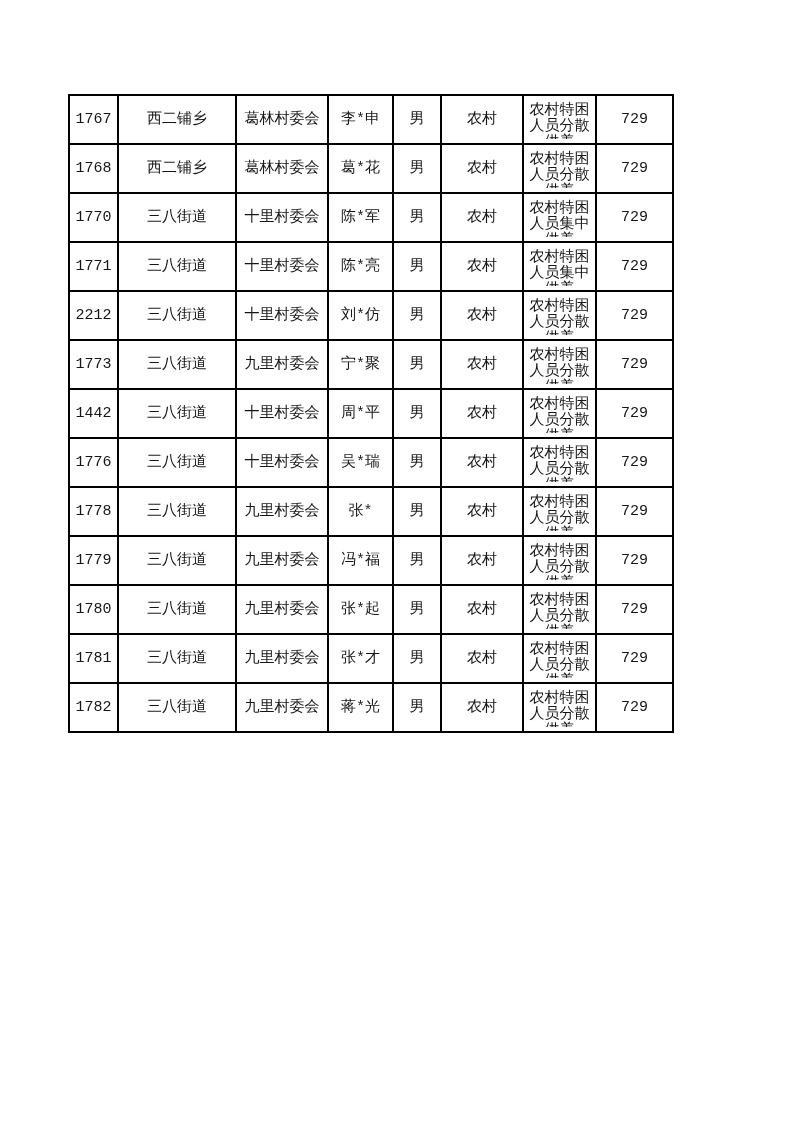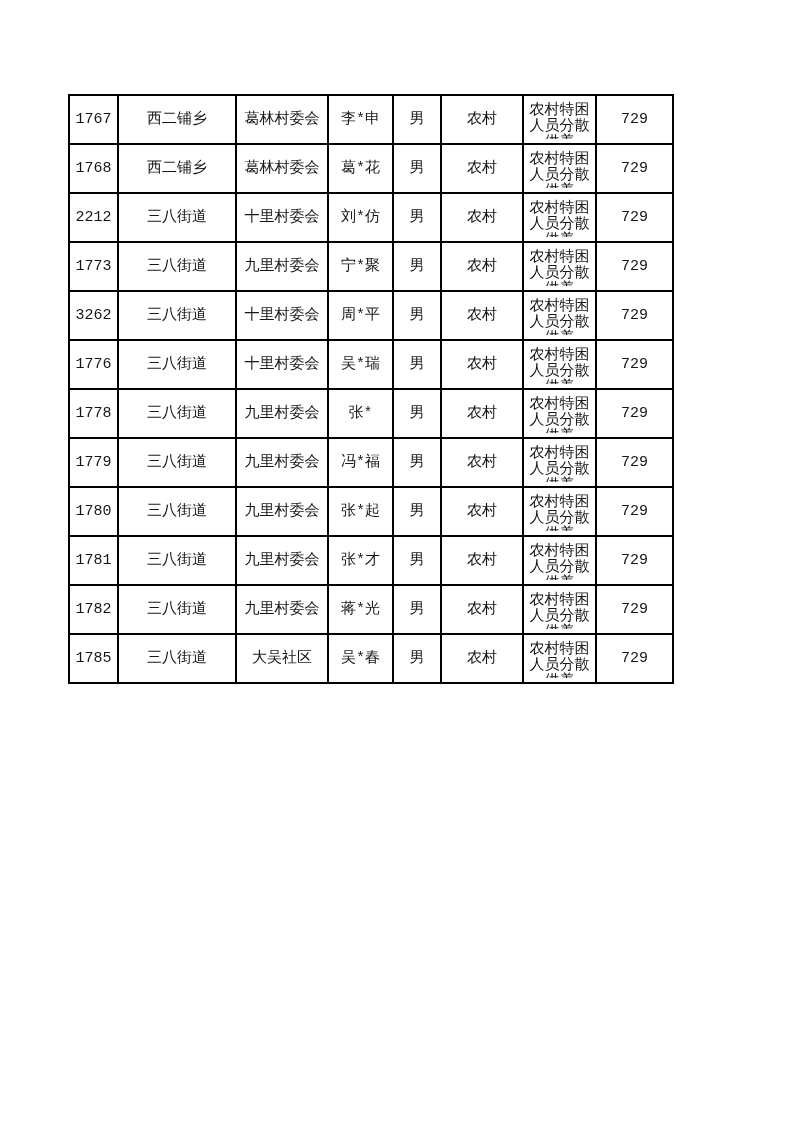--- a/index.html
+++ b/index.html
@@ -88,21 +88,49 @@
     <td class="c-residence">农村</td>
     <td class="c-category">
       <div class="clip">农村特困
 人员分散
 供养</div>
     </td>
     <td class="c-amount">729</td>
   </tr>
 
 
-
+  <tr>
+    <td class="c-seq">1770</td>
+    <td class="c-town">三八街道</td>
+    <td class="c-village">十里村委会</td>
+    <td class="c-name">陈*军</td>
+    <td class="c-gender">男</td>
+    <td class="c-residence">农村</td>
+    <td class="c-category">
+      <div class="clip">农村特困
+人员集中
+供养</div>
+    </td>
+    <td class="c-amount">729</td>
+  </tr>
+
+  <tr>
+    <td class="c-seq">1771</td>
+    <td class="c-town">三八街道</td>
+    <td class="c-village">十里村委会</td>
+    <td class="c-name">陈*亮</td>
+    <td class="c-gender">男</td>
+    <td class="c-residence">农村</td>
+    <td class="c-category">
+      <div class="clip">农村特困
+人员集中
+供养</div>
+    </td>
+    <td class="c-amount">729</td>
+  </tr>
 
   <tr>
     <td class="c-seq">2212</td>
     <td class="c-town">三八街道</td>
     <td class="c-village">十里村委会</td>
     <td class="c-name">刘*仿</td>
     <td class="c-gender">男</td>
     <td class="c-residence">农村</td>
     <td class="c-category">
       <div class="clip">农村特困
@@ -122,21 +150,21 @@
     <td class="c-category">
       <div class="clip">农村特困
 人员分散
 供养</div>
     </td>
     <td class="c-amount">729</td>
   </tr>
 
 
   <tr>
-    <td class="c-seq">3262</td>
+    <td class="c-seq">1442</td>
     <td class="c-town">三八街道</td>
     <td class="c-village">十里村委会</td>
     <td class="c-name">周*平</td>
     <td class="c-gender">男</td>
     <td class="c-residence">农村</td>
     <td class="c-category">
       <div class="clip">农村特困
 人员分散
 供养</div>
     </td>
@@ -229,29 +257,15 @@
     <td class="c-category">
       <div class="clip">农村特困
 人员分散
 供养</div>
     </td>
     <td class="c-amount">729</td>
   </tr>
 
 
 
-  <tr>
-    <td class="c-seq">1785</td>
-    <td class="c-town">三八街道</td>
-    <td class="c-village">大吴社区</td>
-    <td class="c-name">吴*春</td>
-    <td class="c-gender">男</td>
-    <td class="c-residence">农村</td>
-    <td class="c-category">
-      <div class="clip">农村特困
-人员分散
-供养</div>
-    </td>
-    <td class="c-amount">729</td>
-  </tr>
 </tbody>
   </table>
 </div>
 
 </body></html>

